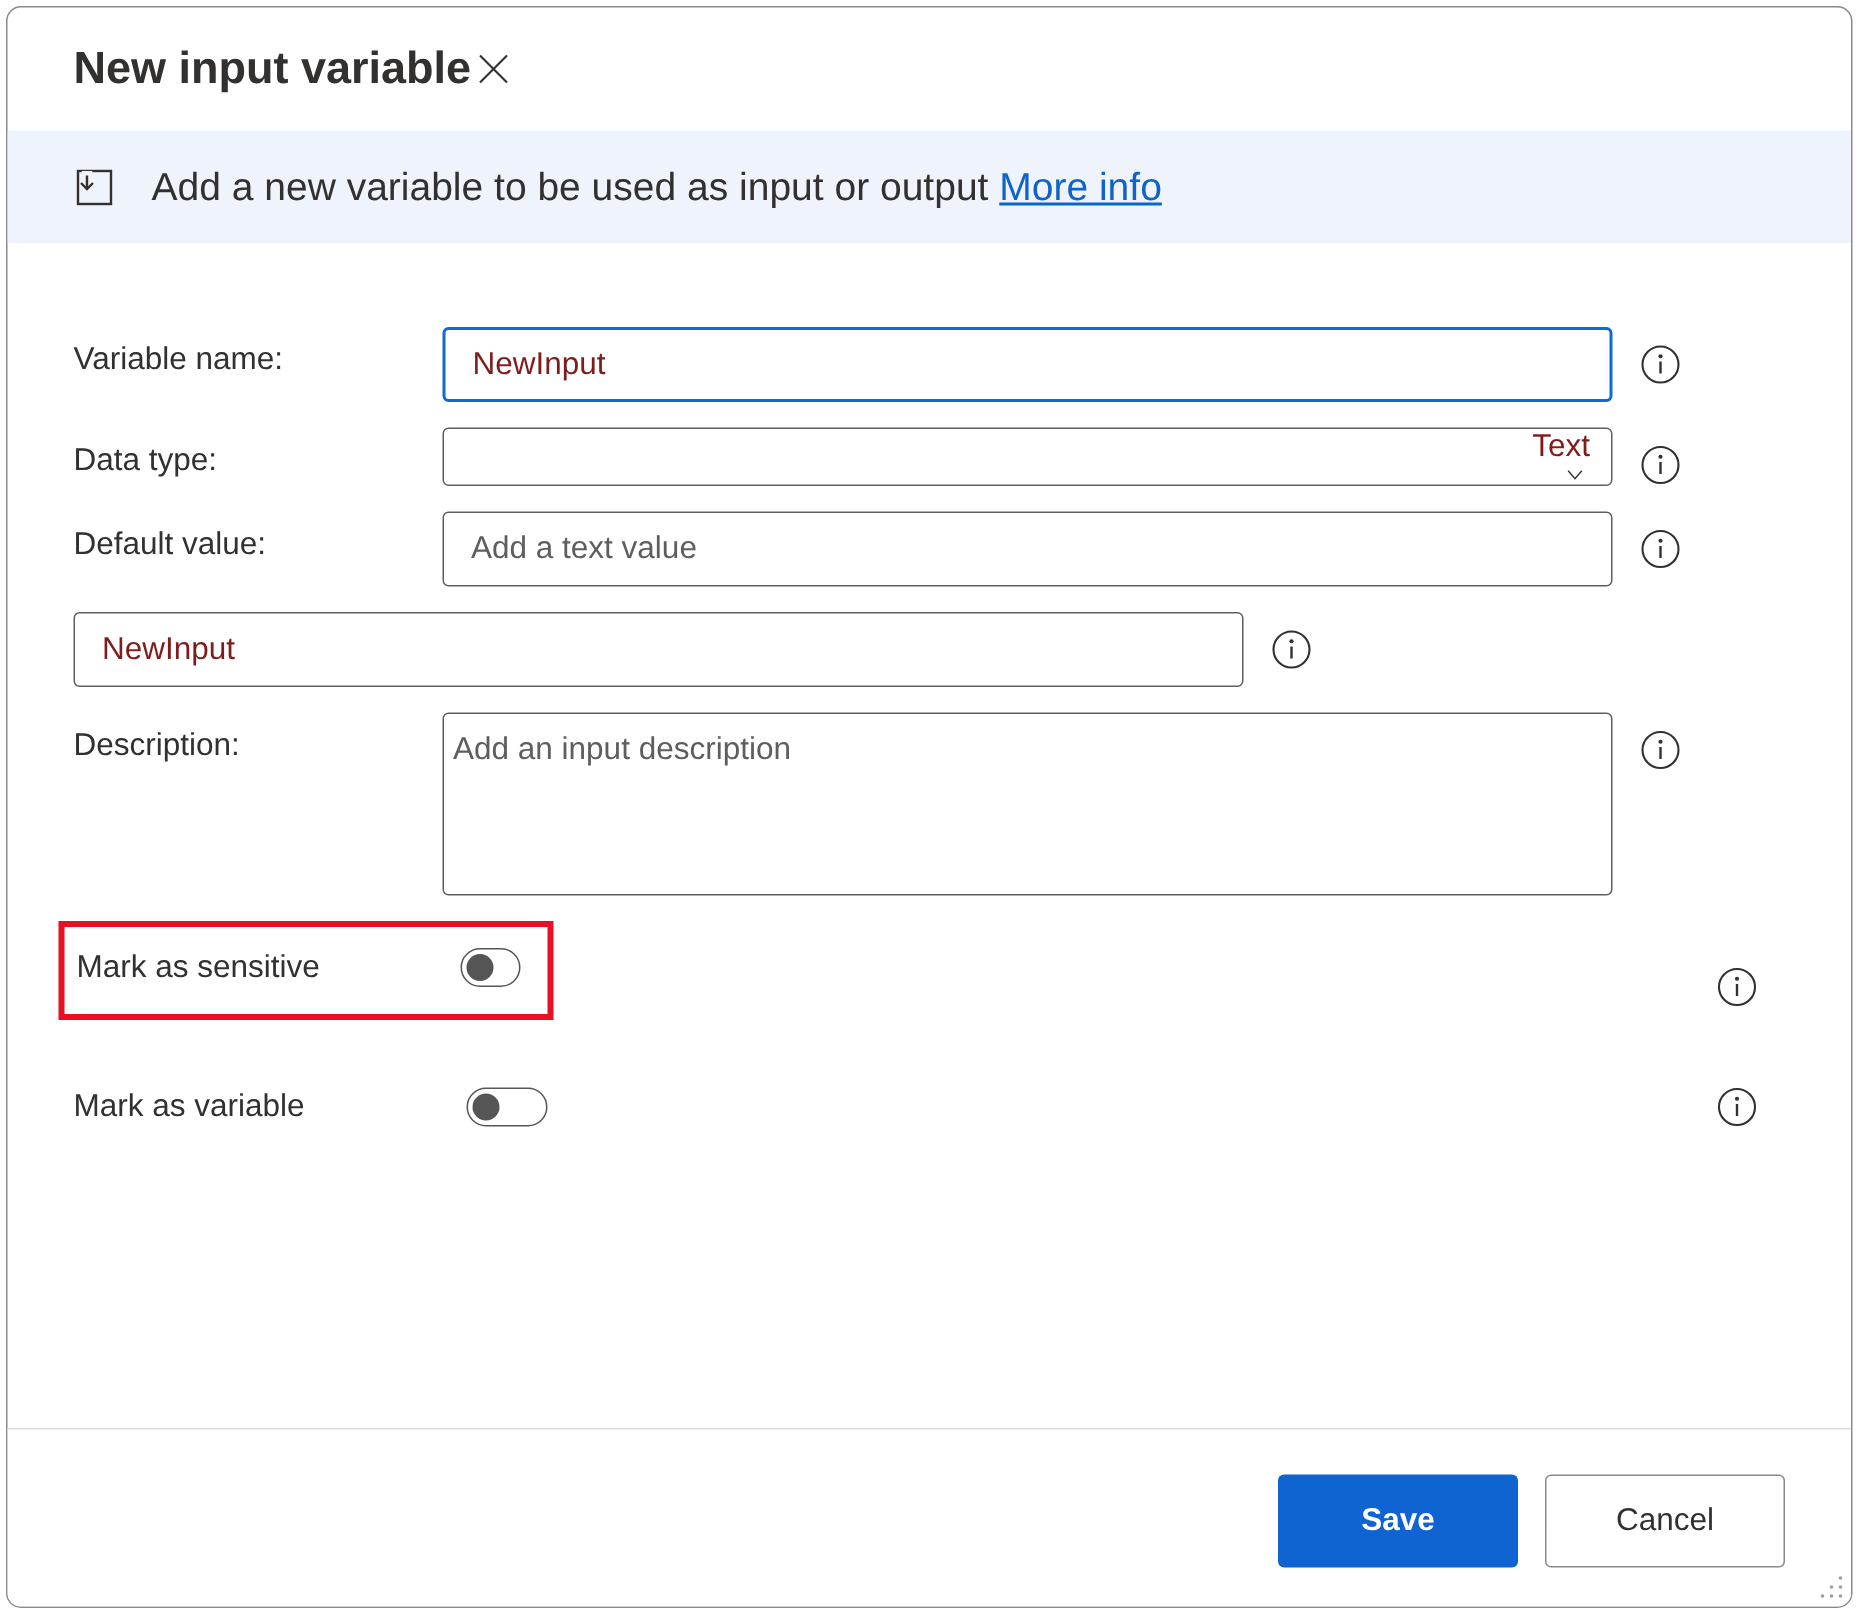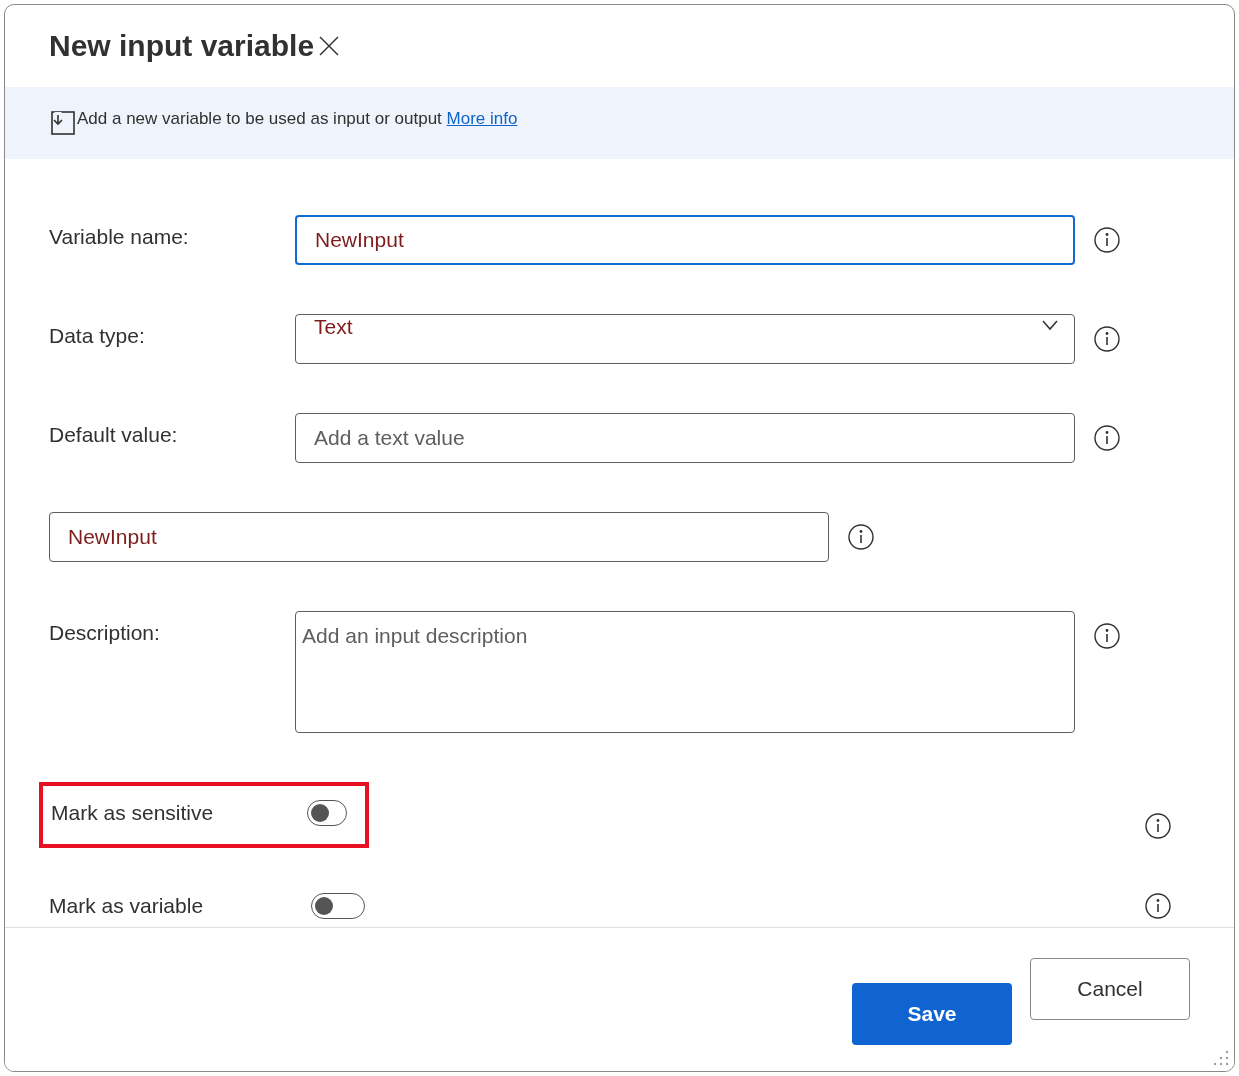--- a/index.html
+++ b/index.html
@@ -39,21 +39,23 @@
       border: none;
       cursor: pointer;
       padding: 4px;
     }
     .close-btn svg { display: block; }
 
     .info-banner {
       background: #eef3fc;
       padding: 22px 40px 22px 44px;
       display: flex;
-      font-size: 17px;
+      align-items: center;
+      gap: 24px;
+      font-size: 26px;
       color: #323130;
     }
     .banner-icon-wrap {
       width: 28px;
       height: 28px;
       display: flex;
       align-items: center;
       justify-content: center;
     }
     .banner-link {
@@ -61,21 +63,21 @@
       text-decoration: underline;
     }
 
     .form-area {
       padding: 56px 44px 10px 44px;
     }
 
     .form-row {
       display: flex;
       align-items: flex-start;
-      margin-bottom: 49px;
+      margin-bottom: 17px;
     }
     .label-col {
       width: 246px;
       flex-shrink: 0;
       font-size: 21px;
       color: #323130;
       padding-top: 10px;
     }
     .control-col {
       flex: 1;
@@ -92,26 +94,27 @@
       font-size: 21px;
       font-family: inherit;
       color: #7f1d1d;
       background: #fff;
     }
     .text-input { height: 50px; padding: 0 18px; }
     .text-input.focused { border: 2px solid #1268d6; outline: none; }
     .text-input::placeholder, .textarea::placeholder { color: #605e5c; }
 
     .dropdown {
-      height: 50px;
-      display: flex;
-      align-items: flex-start;
+      height: 39px;
+      display: flex;
+      align-items: flex-end;
       justify-content: space-between;
       padding: 0 14px 0 18px;
       cursor: pointer;
+      flex-direction: column;
     }
     .dropdown-value { font-size: 21px; }
 
     .textarea {
       height: 122px;
       padding: 12px 6px;
       resize: none;
     }
 
     .info-icon {
@@ -189,21 +192,20 @@
       font-size: 21px;
       font-family: inherit;
       border-radius: 4px;
       cursor: pointer;
       font-weight: 600;
     }
     .btn-primary {
       background: #0f64d2;
       color: #fff;
       border: none;
-      margin-top: 25px;
     }
     .btn-secondary {
       background: #fff;
       color: #323130;
       border: 1px solid #8a8886;
       font-weight: 400;
     }
     .resize-grip {
       position: absolute;
       bottom: 4px;

